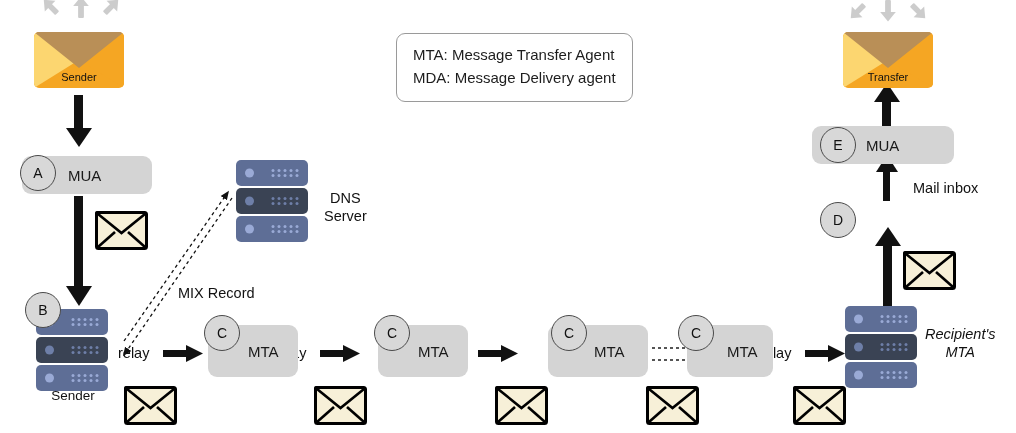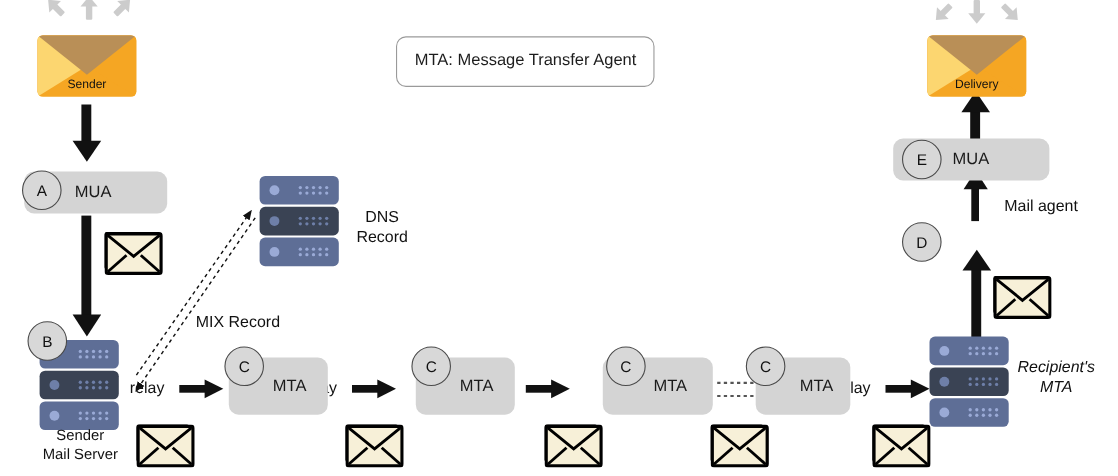--- a/index.html
+++ b/index.html
@@ -127,20 +127,21 @@
     width: 30px; height: 11px;
   }
 
   
   .legend {
     position: absolute;
     border: 1px solid #9a9a9a;
     border-radius: 9px;
     background: #fff;
     padding: 10px 16px 11px 16px;
+    margin-left: 36px;
   }
   .legend div {
     font-size: 15px;
     color: #1d1d1d;
     line-height: 1.53;
     white-space: nowrap;
   }
 
   
   .tlabel {
@@ -259,25 +260,26 @@
     <div class="lt"></div>
     <div class="rt"></div>
     <div class="flap"></div>
     <div class="lbl">Sender</div>
   </div>
 
   <div class="hero-env" style="left:843px; top:32px;">
     <div class="lt"></div>
     <div class="rt"></div>
     <div class="flap"></div>
-    <div class="lbl">Delivery</div>
+    <div class="lbl">Transfer</div>
   </div>
 
   <div class="legend" style="left:360px; top:33px;">
     <div>MTA: Message Transfer Agent</div>
+    <div>MDA: Message Delivery agent</div>
   </div>
 
   <div class="agent-box" style="left:22px; top:156px; width:130px;">
     <div class="btext" style="left:46px;">MUA</div>
   </div>
   <div class="circ" style="left:20px; top:155px;">A</div>
 
   <div class="mini-env" style="left:95px; top:211px;">
     <svg width="53" height="39" viewBox="0 0 53 39">
       <rect x="1.5" y="1.5" width="50" height="36" rx="2" fill="#f7f0d8" stroke="#000" stroke-width="3"></rect>
@@ -335,21 +337,21 @@
             <circle cx="9" cy="8" r="1.5"></circle>
             <circle cx="15" cy="8" r="1.5"></circle>
             <circle cx="21" cy="8" r="1.5"></circle>
             <circle cx="27" cy="8" r="1.5"></circle>
           </g>
       </svg>
     </div>
   </div>
   <div class="tlabel c" style="left:324px; top:190px;">
     <div>DNS</div>
-    <div>Record</div>
+    <div>Server</div>
   </div>
 
   <div class="tlabel" style="left:178px; top:285px;">MIX Record</div>
 
   <div class="server-stack" style="left:36px; top:309px;">
     <div class="srv">
       <div class="dot"></div>
       <svg class="grid" viewBox="0 0 30 11">
         <g fill="#9aaad6">
             <circle cx="3" cy="3" r="1.5"></circle>
@@ -396,21 +398,20 @@
             <circle cx="15" cy="8" r="1.5"></circle>
             <circle cx="21" cy="8" r="1.5"></circle>
             <circle cx="27" cy="8" r="1.5"></circle>
           </g>
       </svg>
     </div>
   </div>
   <div class="circ" style="left:25px; top:292px;">B</div>
   <div class="tlabel c small" style="left:18px; top:388px; width:110px;">
     <div>Sender</div>
-    <div>Mail Server</div>
   </div>
 
   <div class="tlabel" style="left:118px; top:345px;">relay</div>
   <div class="tlabel" style="left:275px; top:345px;">relay</div>
   <div class="tlabel" style="left:433px; top:345px;">relay</div>
   <div class="tlabel" style="left:760px; top:345px;">relay</div>
 
   <div class="agent-box" style="left:208px; top:325px; width:90px; height:52px;">
     <div class="btext" style="left:40px;">MTA</div>
   </div>
@@ -534,20 +535,20 @@
     <svg width="53" height="39" viewBox="0 0 53 39">
       <rect x="1.5" y="1.5" width="50" height="36" rx="2" fill="#f7f0d8" stroke="#000" stroke-width="3"></rect>
       <path d="M3,3 L26.5,22 L50,3" fill="none" stroke="#000" stroke-width="2.6"></path>
       <path d="M3,36 L20,21" fill="none" stroke="#000" stroke-width="2.6"></path>
       <path d="M50,36 L33,21" fill="none" stroke="#000" stroke-width="2.6"></path>
     </svg>
   </div>
 
   <div class="circ" style="left:820px; top:202px;">D</div>
 
-  <div class="tlabel" style="left:913px; top:180px;">Mail agent</div>
+  <div class="tlabel" style="left:913px; top:180px;">Mail inbox</div>
 
   <div class="agent-box" style="left:812px; top:126px; width:142px;">
     <div class="btext" style="left:54px;">MUA</div>
   </div>
   <div class="circ" style="left:820px; top:127px;">E</div>
 
 </div>
 
 </body></html>

